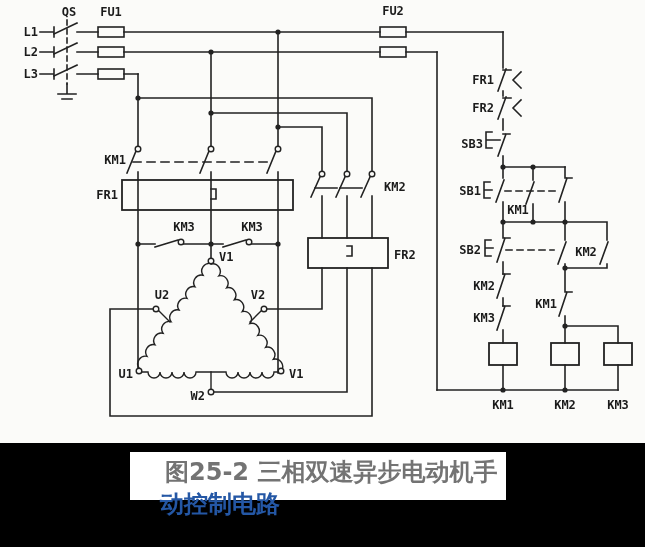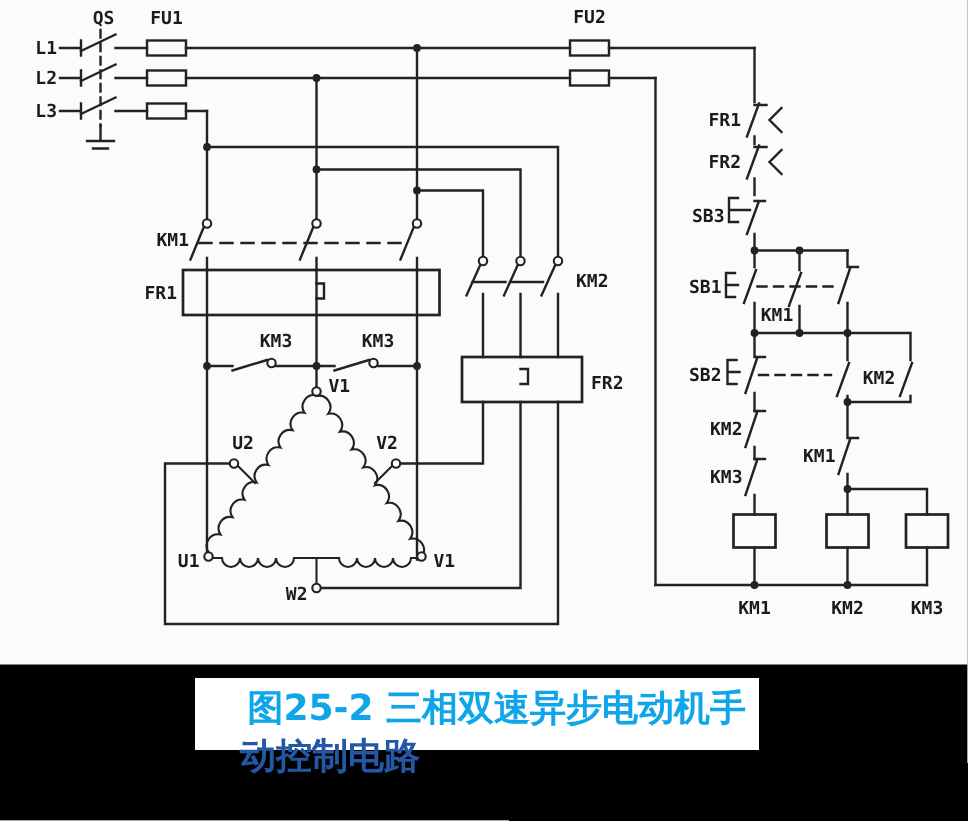--- a/index.html
+++ b/index.html
@@ -16,21 +16,21 @@
     font-weight:bold;font-size:12px;fill:#1b1b1b;
   }
   .footer{
     position:absolute;left:0;top:443px;width:645px;height:104px;background:#000000;
   }
   .caption-highlight{
     position:absolute;left:130px;top:9px;width:376px;height:48px;background:#ffffff;
   }
   .caption-line1{
     position:absolute;left:165px;top:13px;font-size:24px;font-weight:bold;
-    color:#0ea5e9;font-family:"DejaVu Sans","Liberation Sans",sans-serif;white-space:nowrap;
+    color:#737373;font-family:"DejaVu Sans","Liberation Sans",sans-serif;white-space:nowrap;
   }
   .caption-line2{
     position:absolute;left:160px;top:45px;font-size:24px;font-weight:bold;
     color:#2457a5;font-family:Liberation Sans, sans-serif;white-space:nowrap;
   }
 </style>
 </head>
 <body>
 
 <div class="screen">

